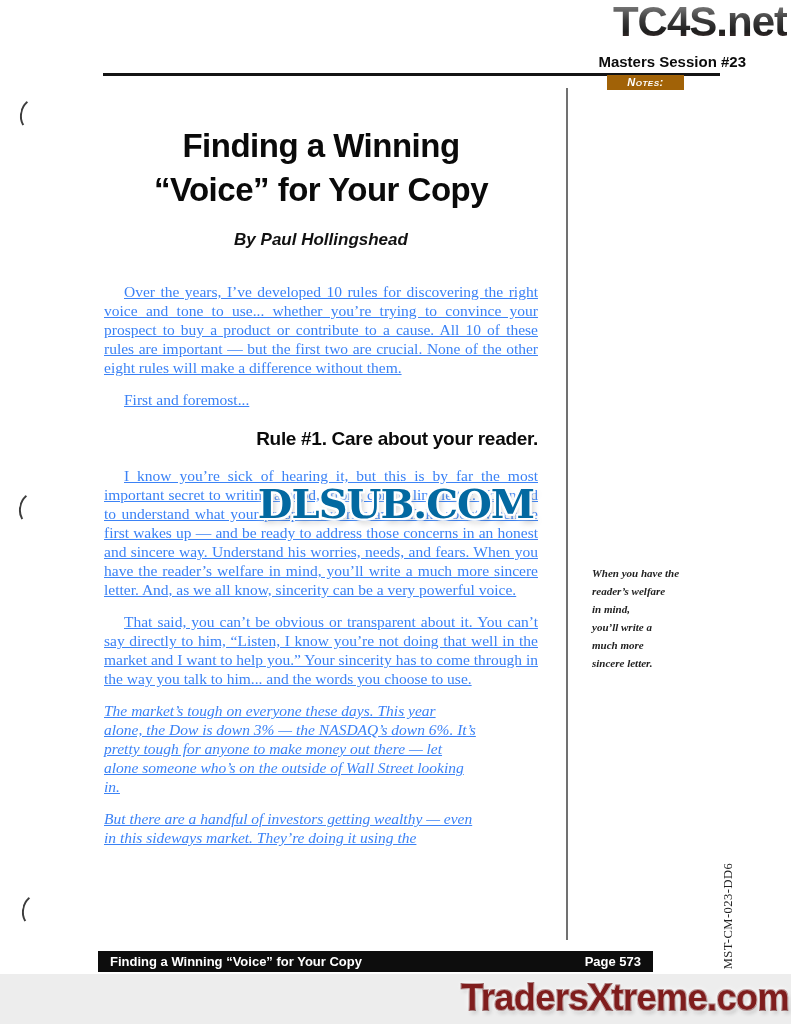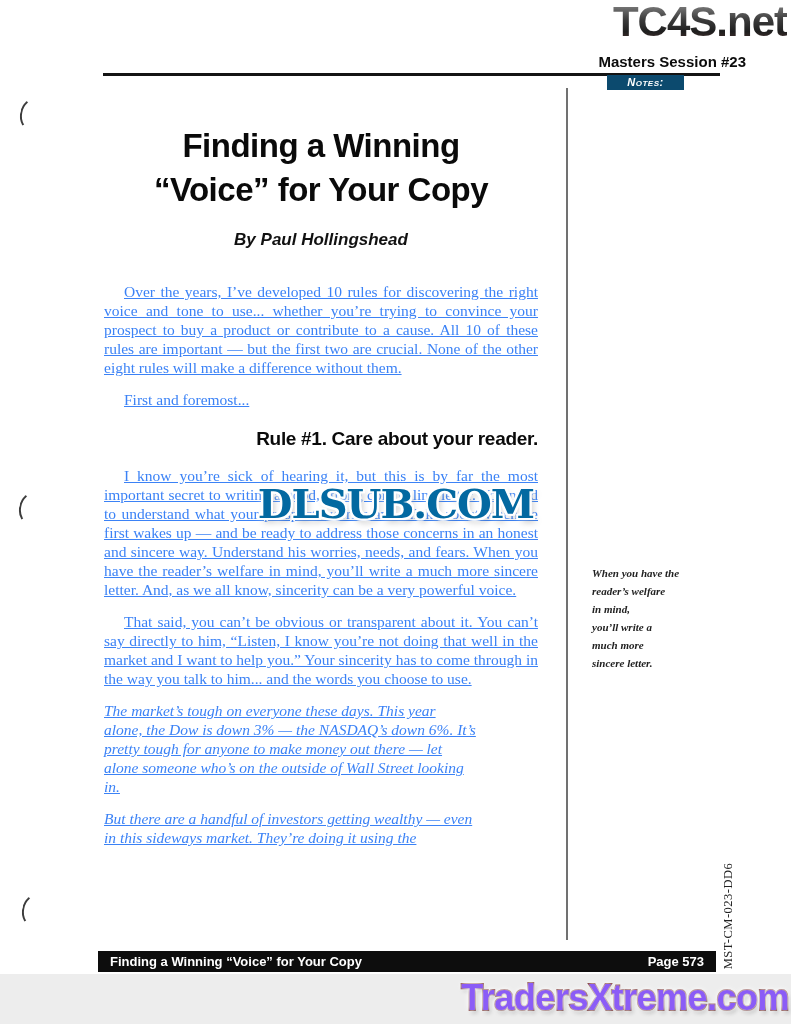--- a/index.html
+++ b/index.html
@@ -16,21 +16,21 @@
     letter-spacing:-1px;
     background:linear-gradient(180deg,#9b9b9b 0%,#3c3c3c 45%,#1f1f1f 70%,#5d3a35 100%);
     -webkit-background-clip:text; background-clip:text; color:transparent;
   }
   .session {
     position:absolute; top:53px; right:45px;
     font-family:"Liberation Sans", sans-serif; font-weight:700; font-size:15px; color:#0c0c0c;
   }
   .top-rule { position:absolute; left:103px; top:73px; width:617px; height:3px; background:#141414; }
   .notes-bar {
-    position:absolute; left:607px; top:75px; width:77px; height:15px; background:#0c4a6e;
+    position:absolute; left:607px; top:75px; width:77px; height:15px; background:#a16207;
     display:flex; align-items:center; justify-content:center;
   }
   .notes-bar span {
     font-family:"Liberation Sans", sans-serif; font-style:italic; font-weight:700;
     font-variant:small-caps; font-size:11px; color:#fff; letter-spacing:.5px; line-height:1;
   }
   .divider { position:absolute; left:566px; top:88px; width:2px; height:852px; background:#4d4d4d; opacity:.8; }
 
   
   .punch {
@@ -77,38 +77,38 @@
     font-family:"DejaVu Serif", serif; font-weight:900; font-size:40px; line-height:1;
     color:#0369a1; letter-spacing:-1px;
     text-shadow:
       -2px 0 0 #fff, 2px 0 0 #fff, 0 -2px 0 #fff, 0 2px 0 #fff,
       -2px -2px 0 #fff, 2px 2px 0 #fff, -2px 2px 0 #fff, 2px -2px 0 #fff,
       0 0 7px rgba(255,255,255,.95), 3px 4px 6px rgba(0,0,0,.25);
   }
 
   
   .footer-bar {
-    position:absolute; left:98px; top:951px; width:618px; height:21px; background:#0d0d0d;
+    position:absolute; left:98px; top:951px; width:555px; height:21px; background:#0d0d0d;
     display:flex; align-items:center; justify-content:space-between; padding:0 12px;
     box-sizing:border-box;
   }
   .footer-bar span {
     font-family:"Liberation Sans", sans-serif; font-weight:700; font-size:13px; color:#fff;
   }
   .side-code {
     position:absolute; left:668px; top:908px; width:122px; height:16px;
     transform:rotate(-90deg); transform-origin:center;
     font-family:"Liberation Serif", serif; font-size:12.5px; color:#222;
     text-align:center; letter-spacing:.5px;
   }
   .bottom-strip { position:absolute; left:0; top:974px; width:791px; height:50px; background:#ededed; }
   .bottom-banner {
     position:absolute; right:2px; top:977px;
     font-family:"Liberation Sans", sans-serif; font-weight:900; font-size:36px;
-    color:#8b5cf6; letter-spacing:-.5px;
+    color:#7f1d1d; letter-spacing:-.5px;
     -webkit-text-stroke:2px #6e2020; paint-order:stroke fill;
     text-shadow:0 0 4px #fff, 0 0 7px #fff, 2px 3px 4px rgba(0,0,0,.25);
     margin-left:40px;
   }
 </style>
 </head>
 <body>
 
 <div class="page">
 

